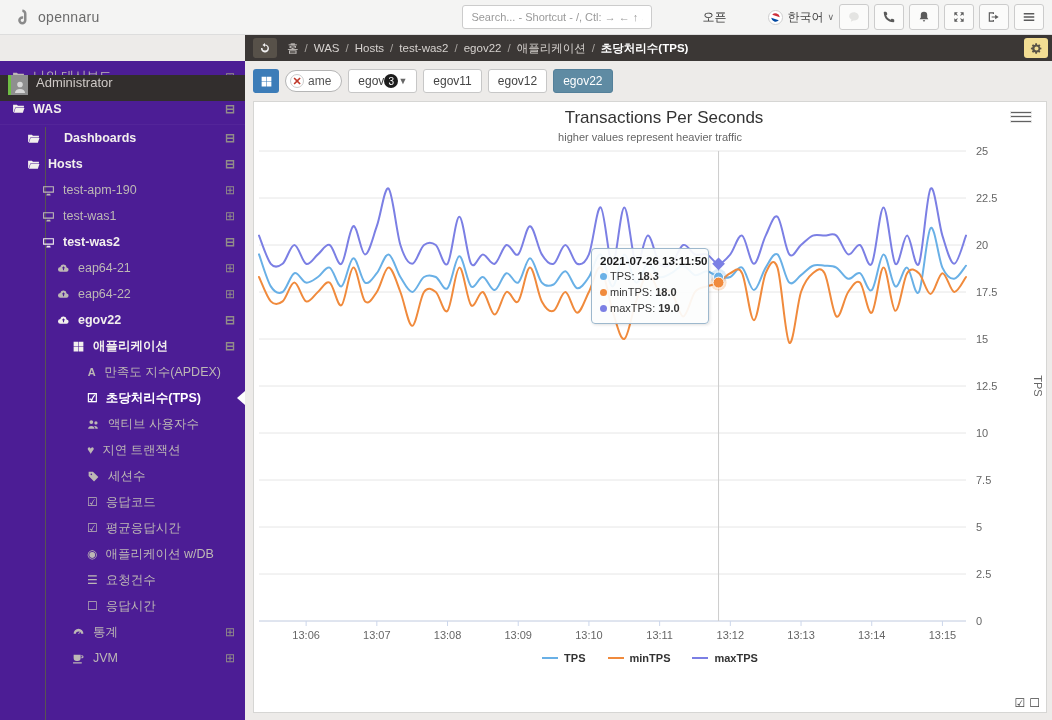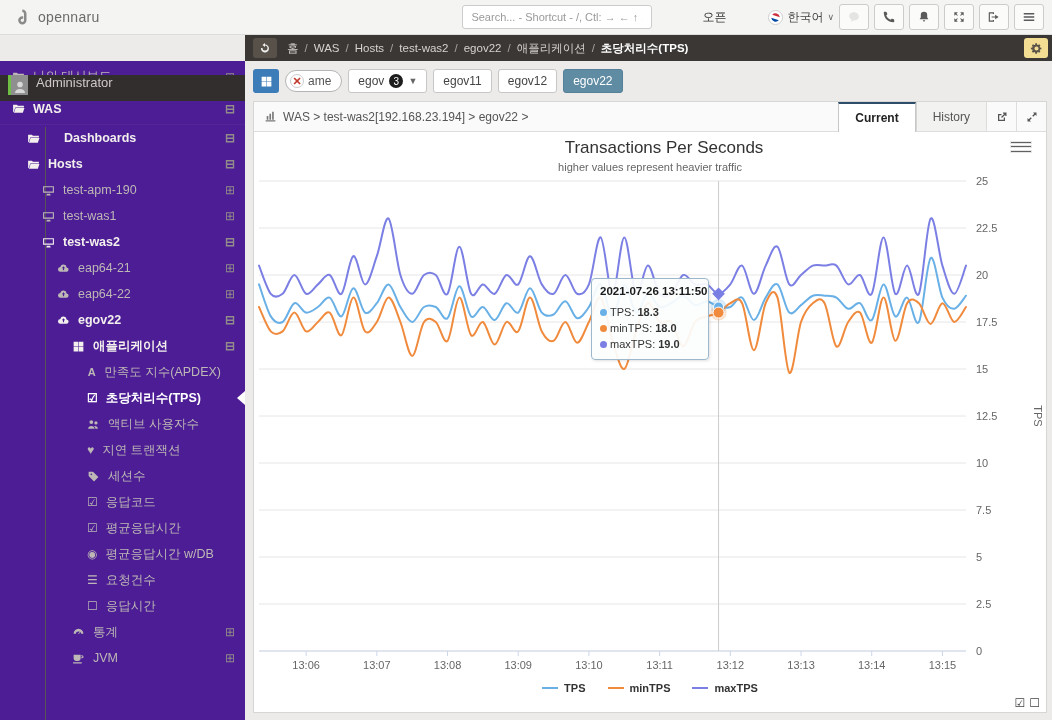--- a/index.html
+++ b/index.html
@@ -77,21 +77,21 @@
   .content { position:absolute; top:61px; left:245px; width:807px; height:659px; padding:7px 5px 8px 8px; }
   .filterbar { display:flex; align-items:center; gap:6px; height:26px; margin-bottom:7px; }
   .grid-btn { width:26px; height:24px; background:#3c7cb8; border-radius:3px; color:#fff;
     display:flex; align-items:center; justify-content:center; cursor:pointer; }
   .grid-btn svg.ic { width:13px; height:13px; }
   .chip { display:flex; align-items:center; gap:4px; border:1px solid #b5b5b5; border-radius:12px;
     background:#fff; height:22px; padding:0 10px 0 4px; color:#555; cursor:pointer; }
   .chip .x { color:#c0392b; font-weight:bold; font-size:11px; width:14px; height:14px;
     border:1px solid #ccc; border-radius:50%; display:flex; align-items:center; justify-content:center; background:#fff;}
   .fbtn { height:24px; border:1px solid #c7c7c7; border-radius:3px; background:#fff; color:#444;
-    display:flex; align-items:center; gap:5px; padding:0 9px; font-size:12px; cursor:pointer; }
+    display:flex; align-items:center; padding:0 9px; font-size:12px; cursor:pointer; }
   .fbtn .badge { background:#1d1d1d; color:#fff; border-radius:50%; width:14px; height:14px;
     font-size:10px; display:flex; align-items:center; justify-content:center; }
   .fbtn.selected { background:#5f8ba3; border-color:#54809a; color:#fff; }
 
   
   .panel { position:relative; background:#fff; border:1px solid #d6d6d4; height:612px; }
   .panel-header { height:30px; background:#fafafa; border-bottom:1px solid #ddd;
     display:flex; align-items:stretch; }
   .panel-path { display:flex; align-items:center; gap:6px; padding-left:10px; color:#555;
     font-size:12px; flex:1; }
@@ -109,21 +109,21 @@
     font-size:17px; color:#333; }
   .chart-subtitle { position:absolute; top:29px; left:0; width:100%; text-align:center;
     font-size:11px; color:#666; }
   .ctx-btn { position:absolute; top:7px; right:14px; width:22px; cursor:pointer; color:#616161; }
   .ctx-btn div { height:3px; background:#616161; border:1px solid #e6e6e6; margin:1.5px 0; }
   #chart-svg { position:absolute; top:0; left:0; }
 
   .tooltip { position:absolute; left:337px; top:146px; width:118px; z-index:6;
     background:rgba(252,253,253,.93); border:1px solid #9db8cd; border-radius:4px;
     padding:6px 8px; font-size:11px; color:#333; box-shadow:1px 1px 3px rgba(0,0,0,.12); }
-  .tt-date { font-weight:bold; font-size:11.5px; color:#1a1a1a; margin-bottom:8px; white-space:nowrap;}
+  .tt-date { font-weight:bold; font-size:11.5px; color:#1a1a1a; margin-bottom:2px; white-space:nowrap;}
   .tt-row { display:flex; align-items:center; gap:3px; line-height:1.45; }
   .tt-dot { width:7px; height:7px; border-radius:50%; flex:none; }
   .tt-label::after { content:":"; }
   .tt-val { font-weight:bold; }
 
   .legend { position:absolute; top:550px; left:0; width:100%; display:flex;
     justify-content:center; gap:22px; align-items:center; }
   .legend-item { display:flex; align-items:center; gap:6px; cursor:pointer; }
   .legend-dash { width:16px; height:2px; }
   .legend-label { font-size:11px; font-weight:bold; color:#333; }
@@ -400,21 +400,21 @@
       <div class="side-row" style="padding-left: 87px;">
         <span class="uic">☑</span>
         <span class="side-label">응답코드</span>
       </div>
       <div class="side-row" style="padding-left: 87px;">
         <span class="uic">☑</span>
         <span class="side-label">평균응답시간</span>
       </div>
       <div class="side-row" style="padding-left: 87px;">
         <span class="uic">◉</span>
-        <span class="side-label">평균응답시간 w/DB</span>
+        <span class="side-label">애플리케이션 w/DB</span>
       </div>
       <div class="side-row" style="padding-left: 87px;">
         <span class="uic">☰</span>
         <span class="side-label">요청건수</span>
       </div>
       <div class="side-row" style="padding-left: 87px;">
         <span class="uic">☐</span>
         <span class="side-label">응답시간</span>
       </div>
       <div class="side-row" style="padding-left: 72px;">
@@ -452,42 +452,20 @@
       <span class="caret">▼</span>
     </div>
     <div id="instance-buttons" style="display:flex;gap:6px;">
         <div class="fbtn">egov11</div>
         <div class="fbtn">egov12</div>
         <div class="fbtn selected">egov22</div>
       </div>
   </div>
 
   <div class="panel">
-    <div class="panel-header">
-      <div class="panel-path">
-        <svg class="ic">
-            <use href="#i-chartbar"></use>
-          </svg>
-        <span>WAS &gt; test-was2[192.168.23.194] &gt; egov22 &gt;</span>
-      </div>
-      <div id="panel-tabs" style="display:flex;align-items:stretch;">
-          <div class="tab active">Current</div>
-          <div class="tab">History</div>
-        </div>
-      <div class="hbtn">
-        <svg class="ic">
-            <use href="#i-extlink"></use>
-          </svg>
-      </div>
-      <div class="hbtn">
-        <svg class="ic">
-            <use href="#i-diag"></use>
-          </svg>
-      </div>
-    </div>
 
     <div class="chart-wrap">
       <div class="chart-title">Transactions Per Seconds</div>
       <div class="chart-subtitle">higher values represent heavier traffic</div>
       <div class="ctx-btn">
         <div></div>
           <div></div>
           <div></div>
       </div>
       <svg id="chart-svg" width="795" height="545">

